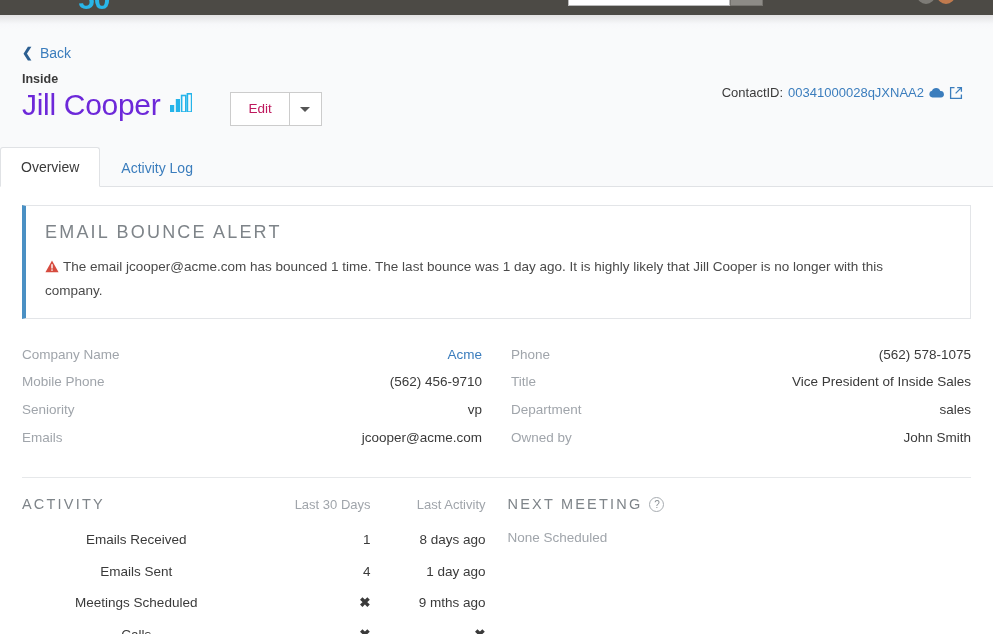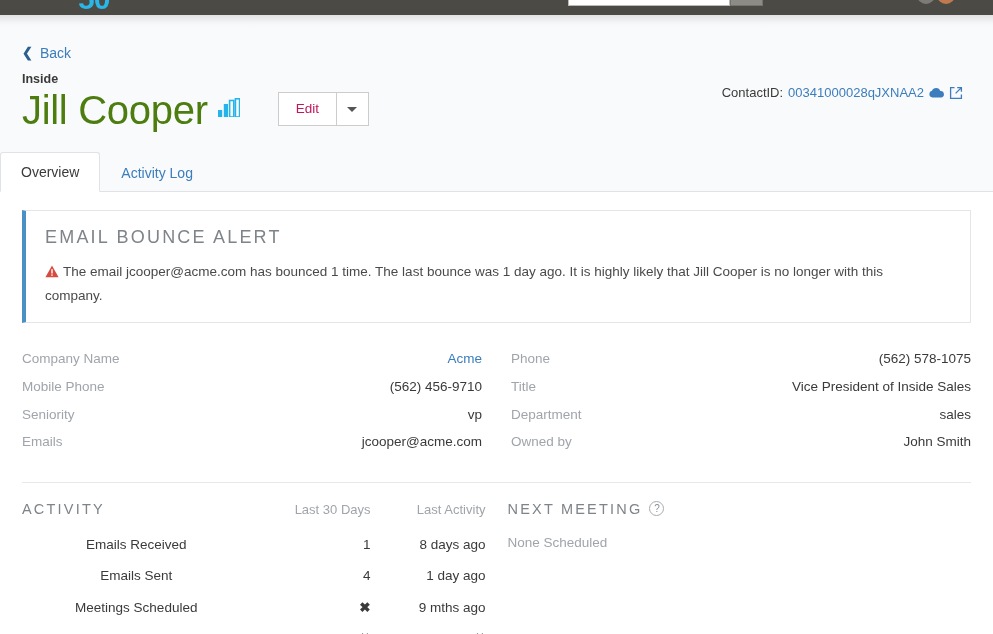--- a/index.html
+++ b/index.html
@@ -112,22 +112,22 @@
     color: #3a3a3a;
     line-height: 1.1;
     margin-bottom: 2px;
   }
   .contact-name {
     display: flex;
     align-items: center;
     gap: 10px;
   }
   .contact-name-text {
-    font-size: 40px;
-    color: #4d7c0f;
+    font-size: 30px;
+    color: #6d28d9;
     font-weight: 400;
     line-height: 1.05;
     letter-spacing: -0.3px;
   }
   .rank-icon { display: block; }
 
   .edit-group {
     display: flex;
     margin-left: 38px;
     margin-top: 19px;

